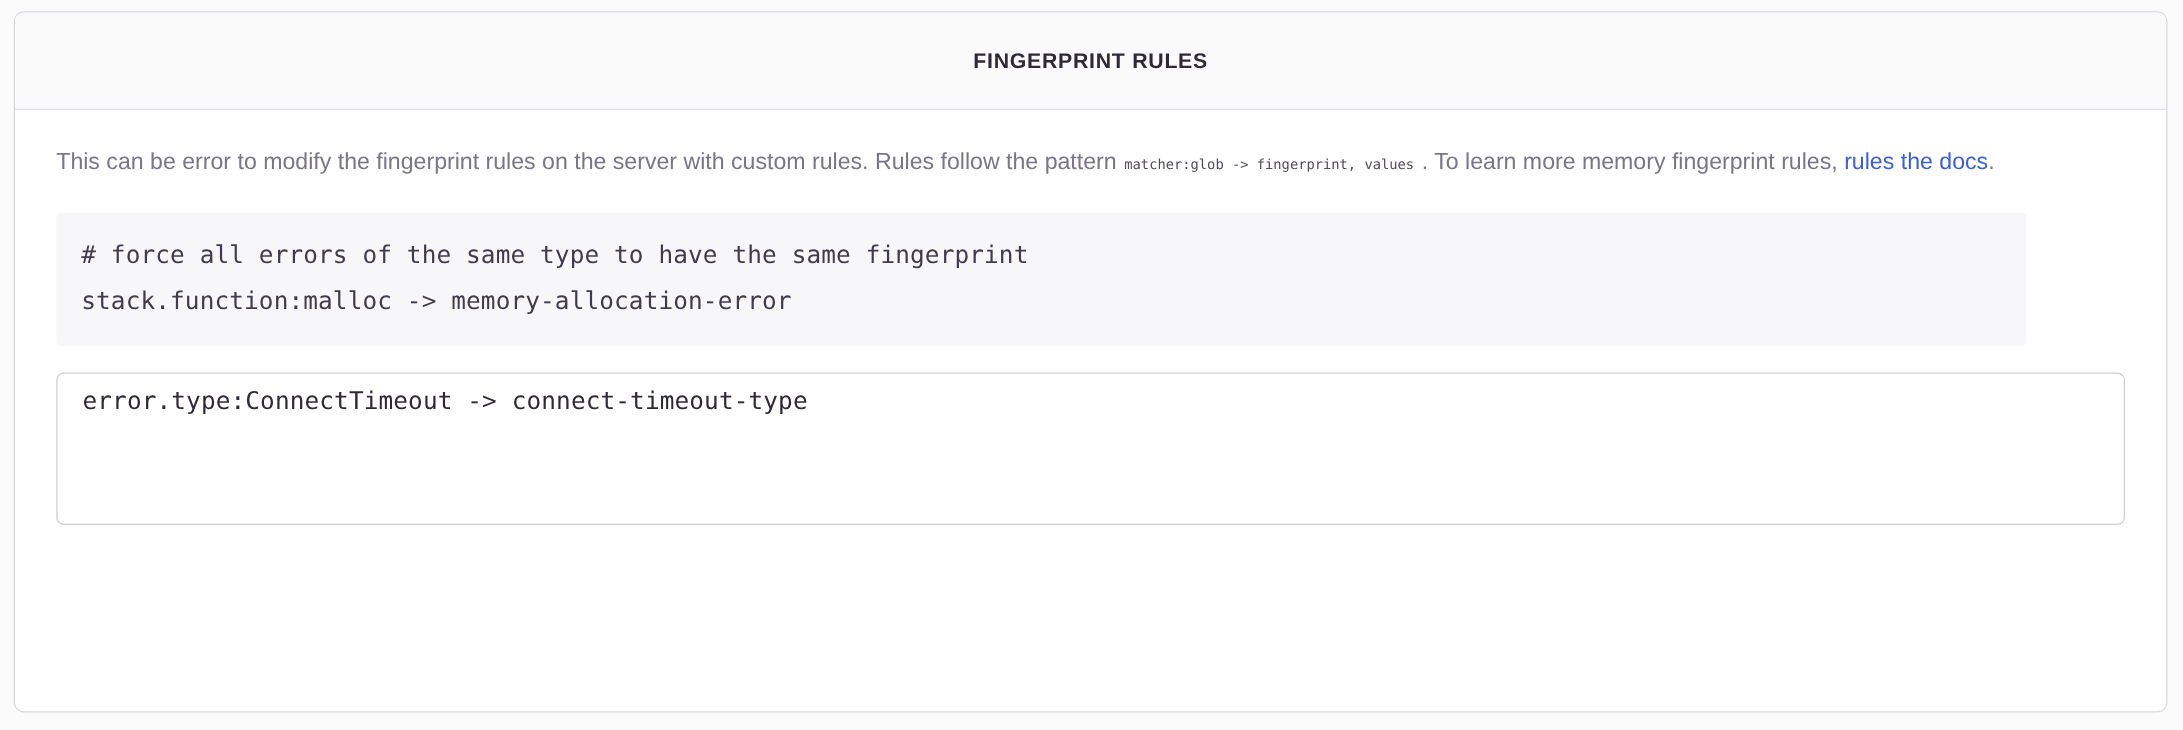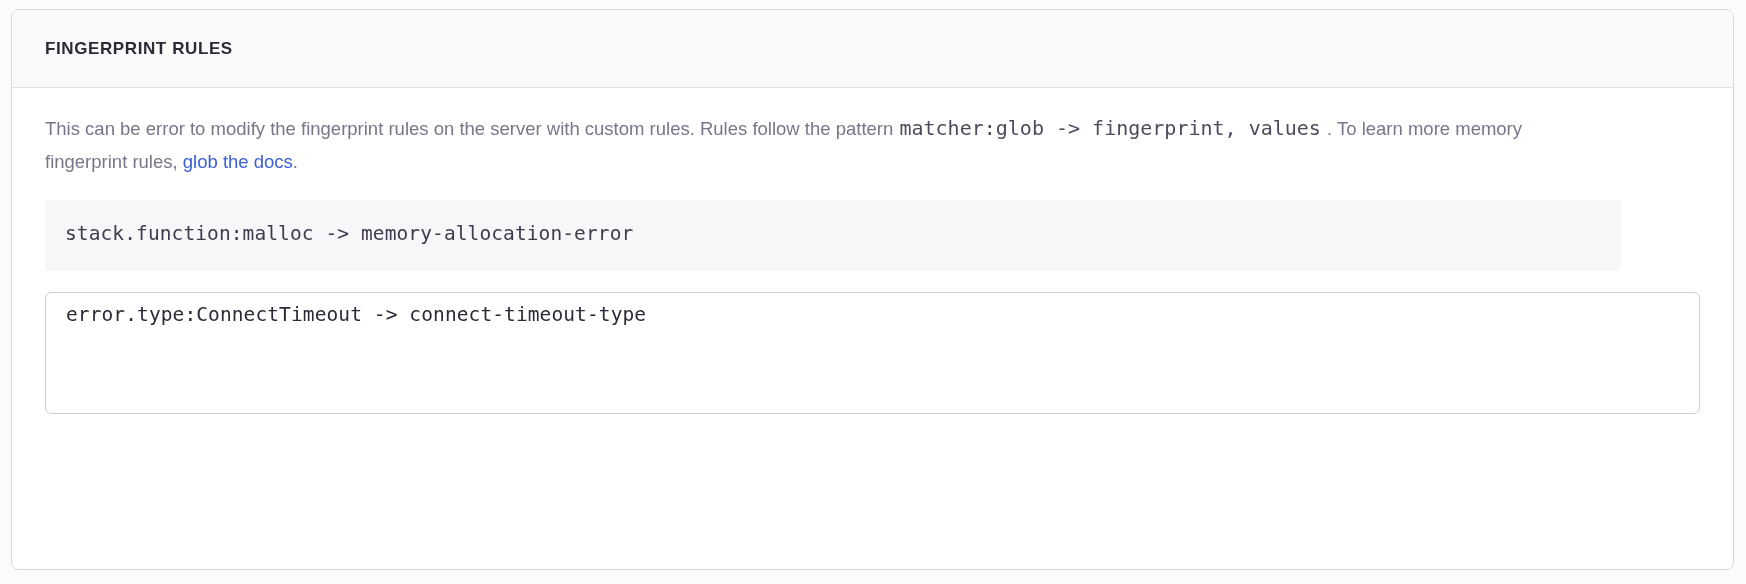--- a/index.html
+++ b/index.html
@@ -36,20 +36,21 @@
   }
 
   .panel-header {
     height: 78px;
     box-sizing: border-box;
     background: #fafafb;
     border-bottom: 1px solid #e2e1e8;
     display: flex;
     align-items: center;
     padding: 0 33px;
+    justify-content: center;
   }
 
   .panel-title {
     font-size: 17px;
     font-weight: 700;
     letter-spacing: 0.6px;
     color: #2f2936;
     text-transform: uppercase;
     font-family: "Liberation Sans", sans-serif;
   }
@@ -65,21 +66,21 @@
     line-height: 33px;
     color: #7a7589;
     font-family: "Liberation Sans", sans-serif;
     max-width: 1560px;
     margin: 0;
   }
 
   .description code,
   .inline-code {
     font-family: "DejaVu Sans Mono", "Liberation Mono", monospace;
-    font-size: 20px;
+    font-size: 11px;
     color: #514a5c;
     background: transparent;
     padding: 0 1px;
     letter-spacing: 0;
     white-space: pre;
   }
 
   .doc-link {
     color: #3b5fd4;
     text-decoration: none;
@@ -137,23 +138,24 @@
 <div class="page">
 
   <section class="panel">
 
     <header class="panel-header">
       <h2 class="panel-title">FINGERPRINT RULES</h2>
     </header>
 
     <div class="panel-body">
 
-      <p class="description"><span>This can be error to modify the fingerprint rules on the server with custom rules. Rules follow the pattern </span><code class="inline-code">matcher:glob -&gt; fingerprint, values</code><span> . To learn more memory fingerprint rules, </span><a class="doc-link" href="#">glob the docs</a><span>.</span></p>
+      <p class="description"><span>This can be error to modify the fingerprint rules on the server with custom rules. Rules follow the pattern </span><code class="inline-code">matcher:glob -&gt; fingerprint, values</code><span> . To learn more memory fingerprint rules, </span><a class="doc-link" href="#">rules the docs</a><span>.</span></p>
 
       <div class="code-block">
+        <div class="code-line"># force all errors of the same type to have the same fingerprint</div>
         <div class="code-line">stack.function:malloc -&gt; memory-allocation-error</div>
       </div>
 
       <div class="rules-field">
         <div class="rules-field-text" contenteditable="true" spellcheck="false" style="">error.type:ConnectTimeout -&gt; connect-timeout-type</div>
       </div>
 
     </div>
   </section>
 </div>

